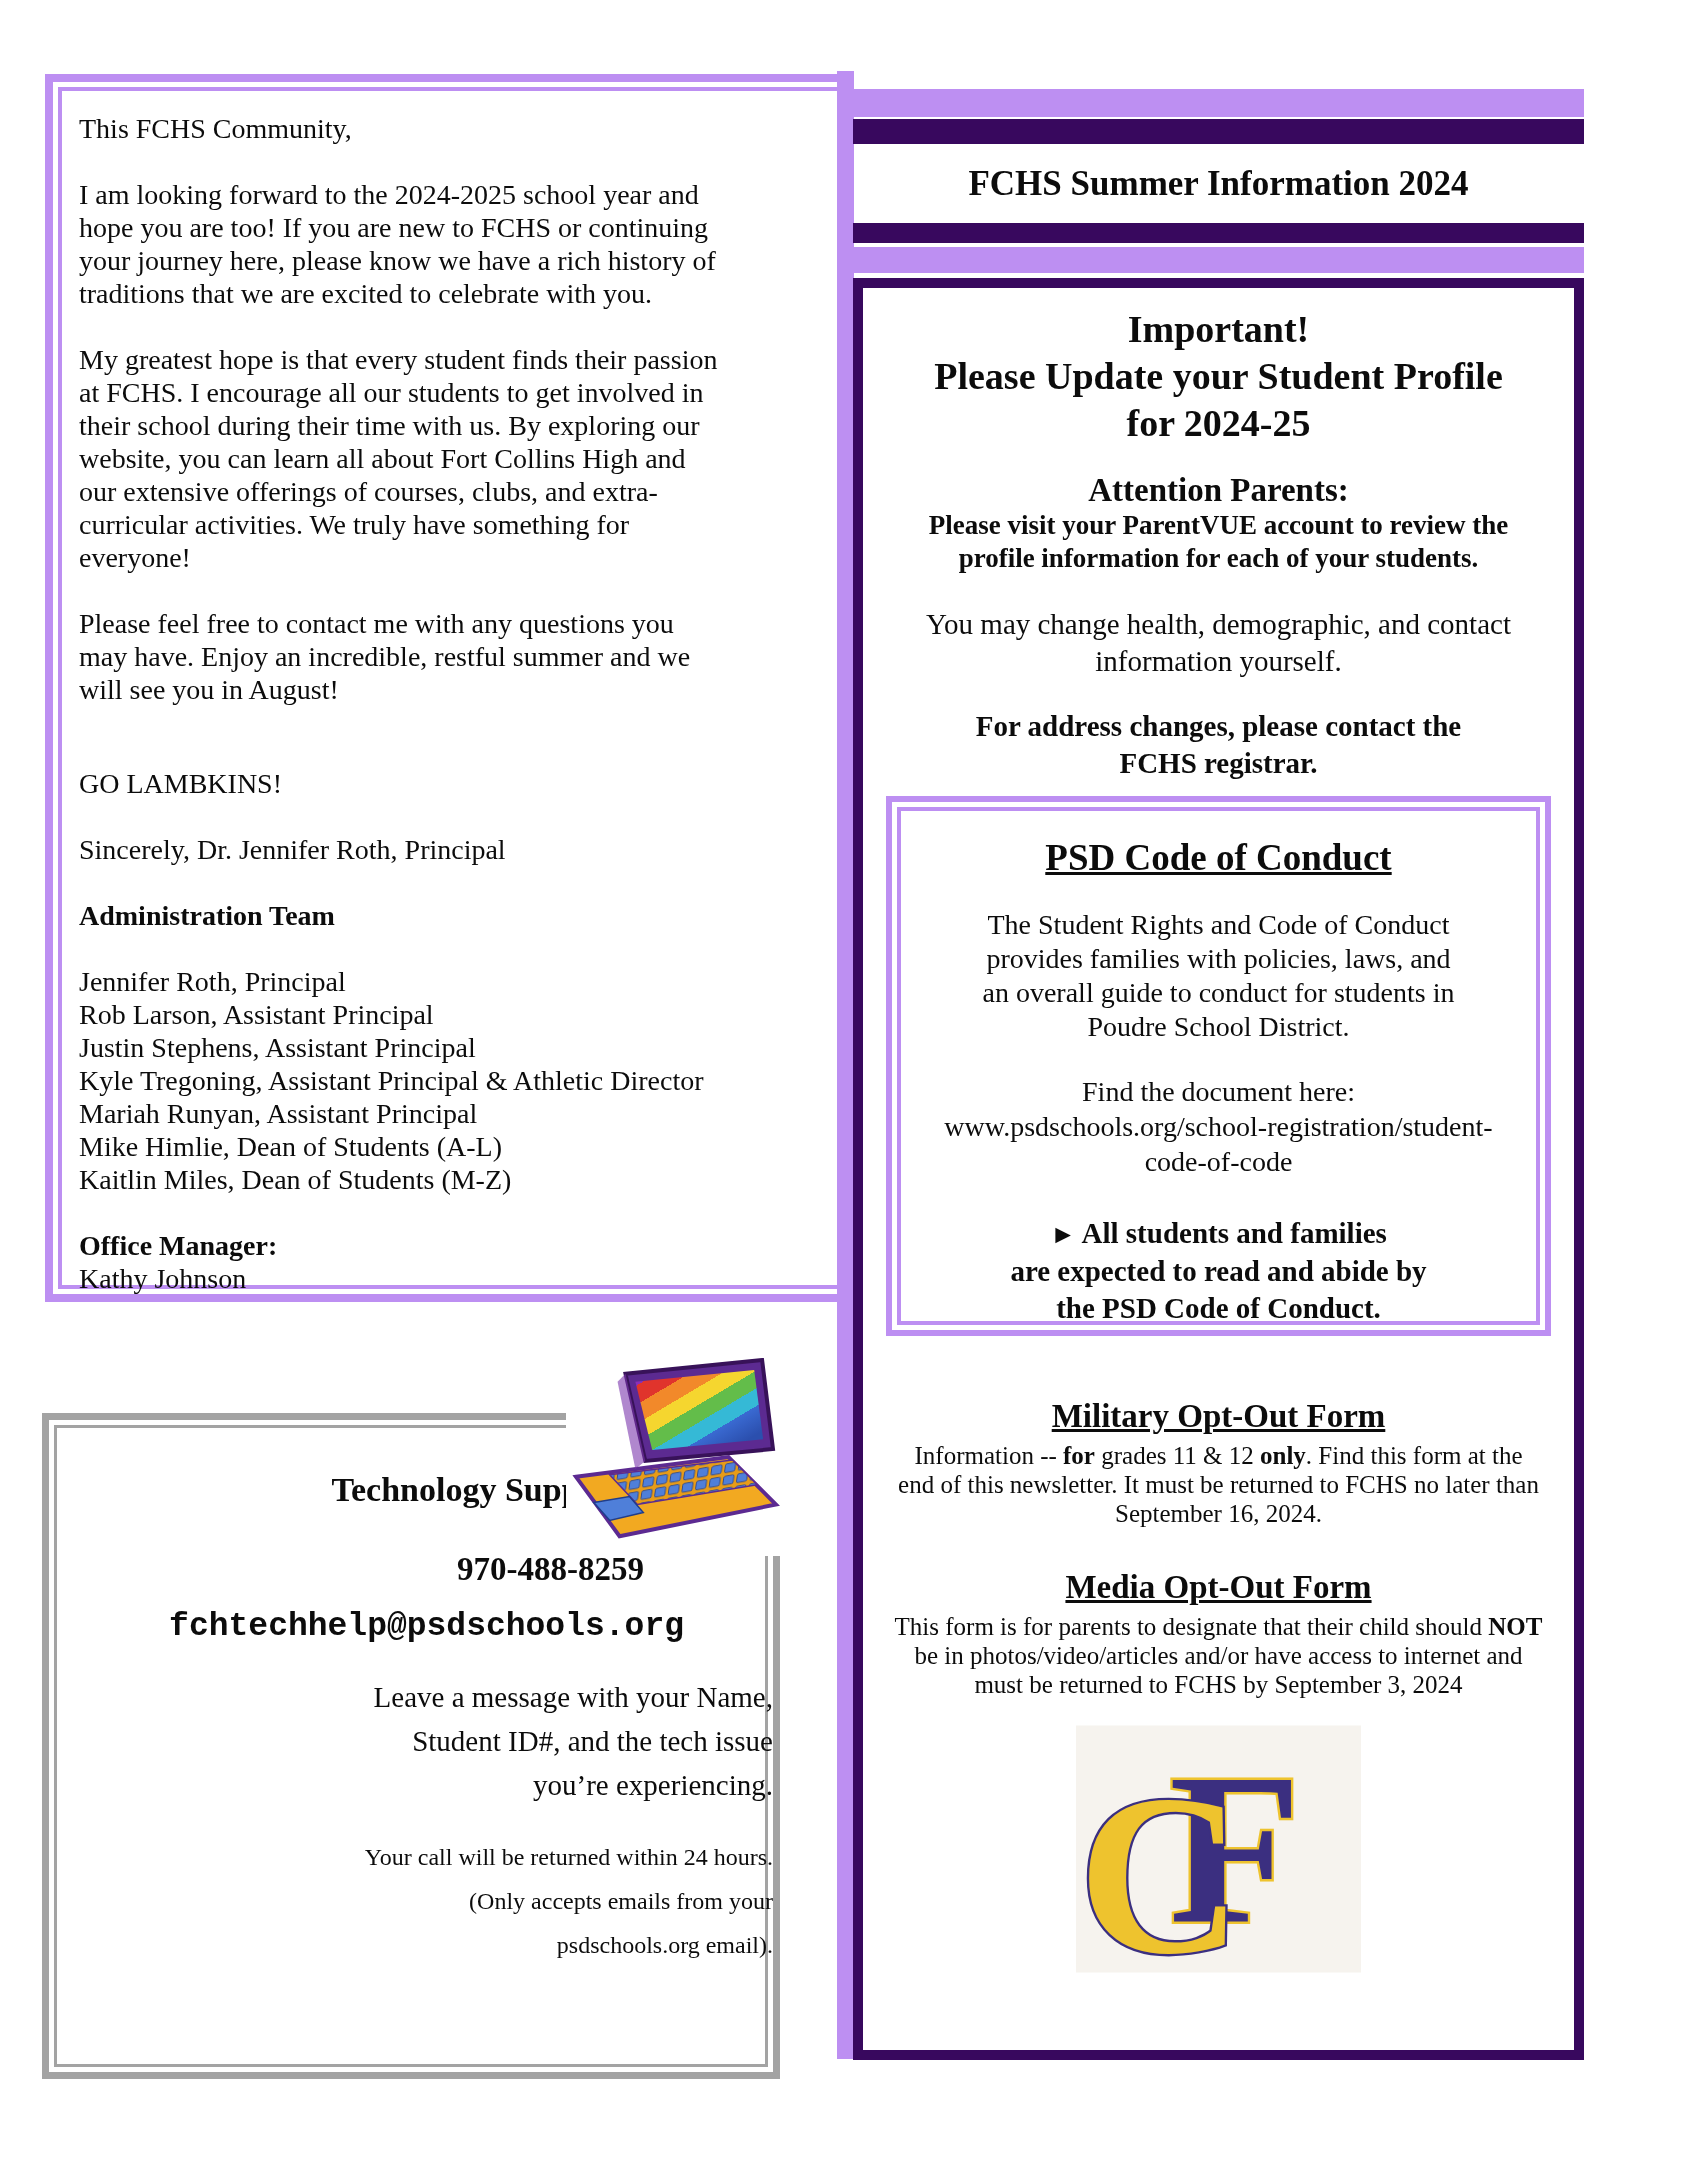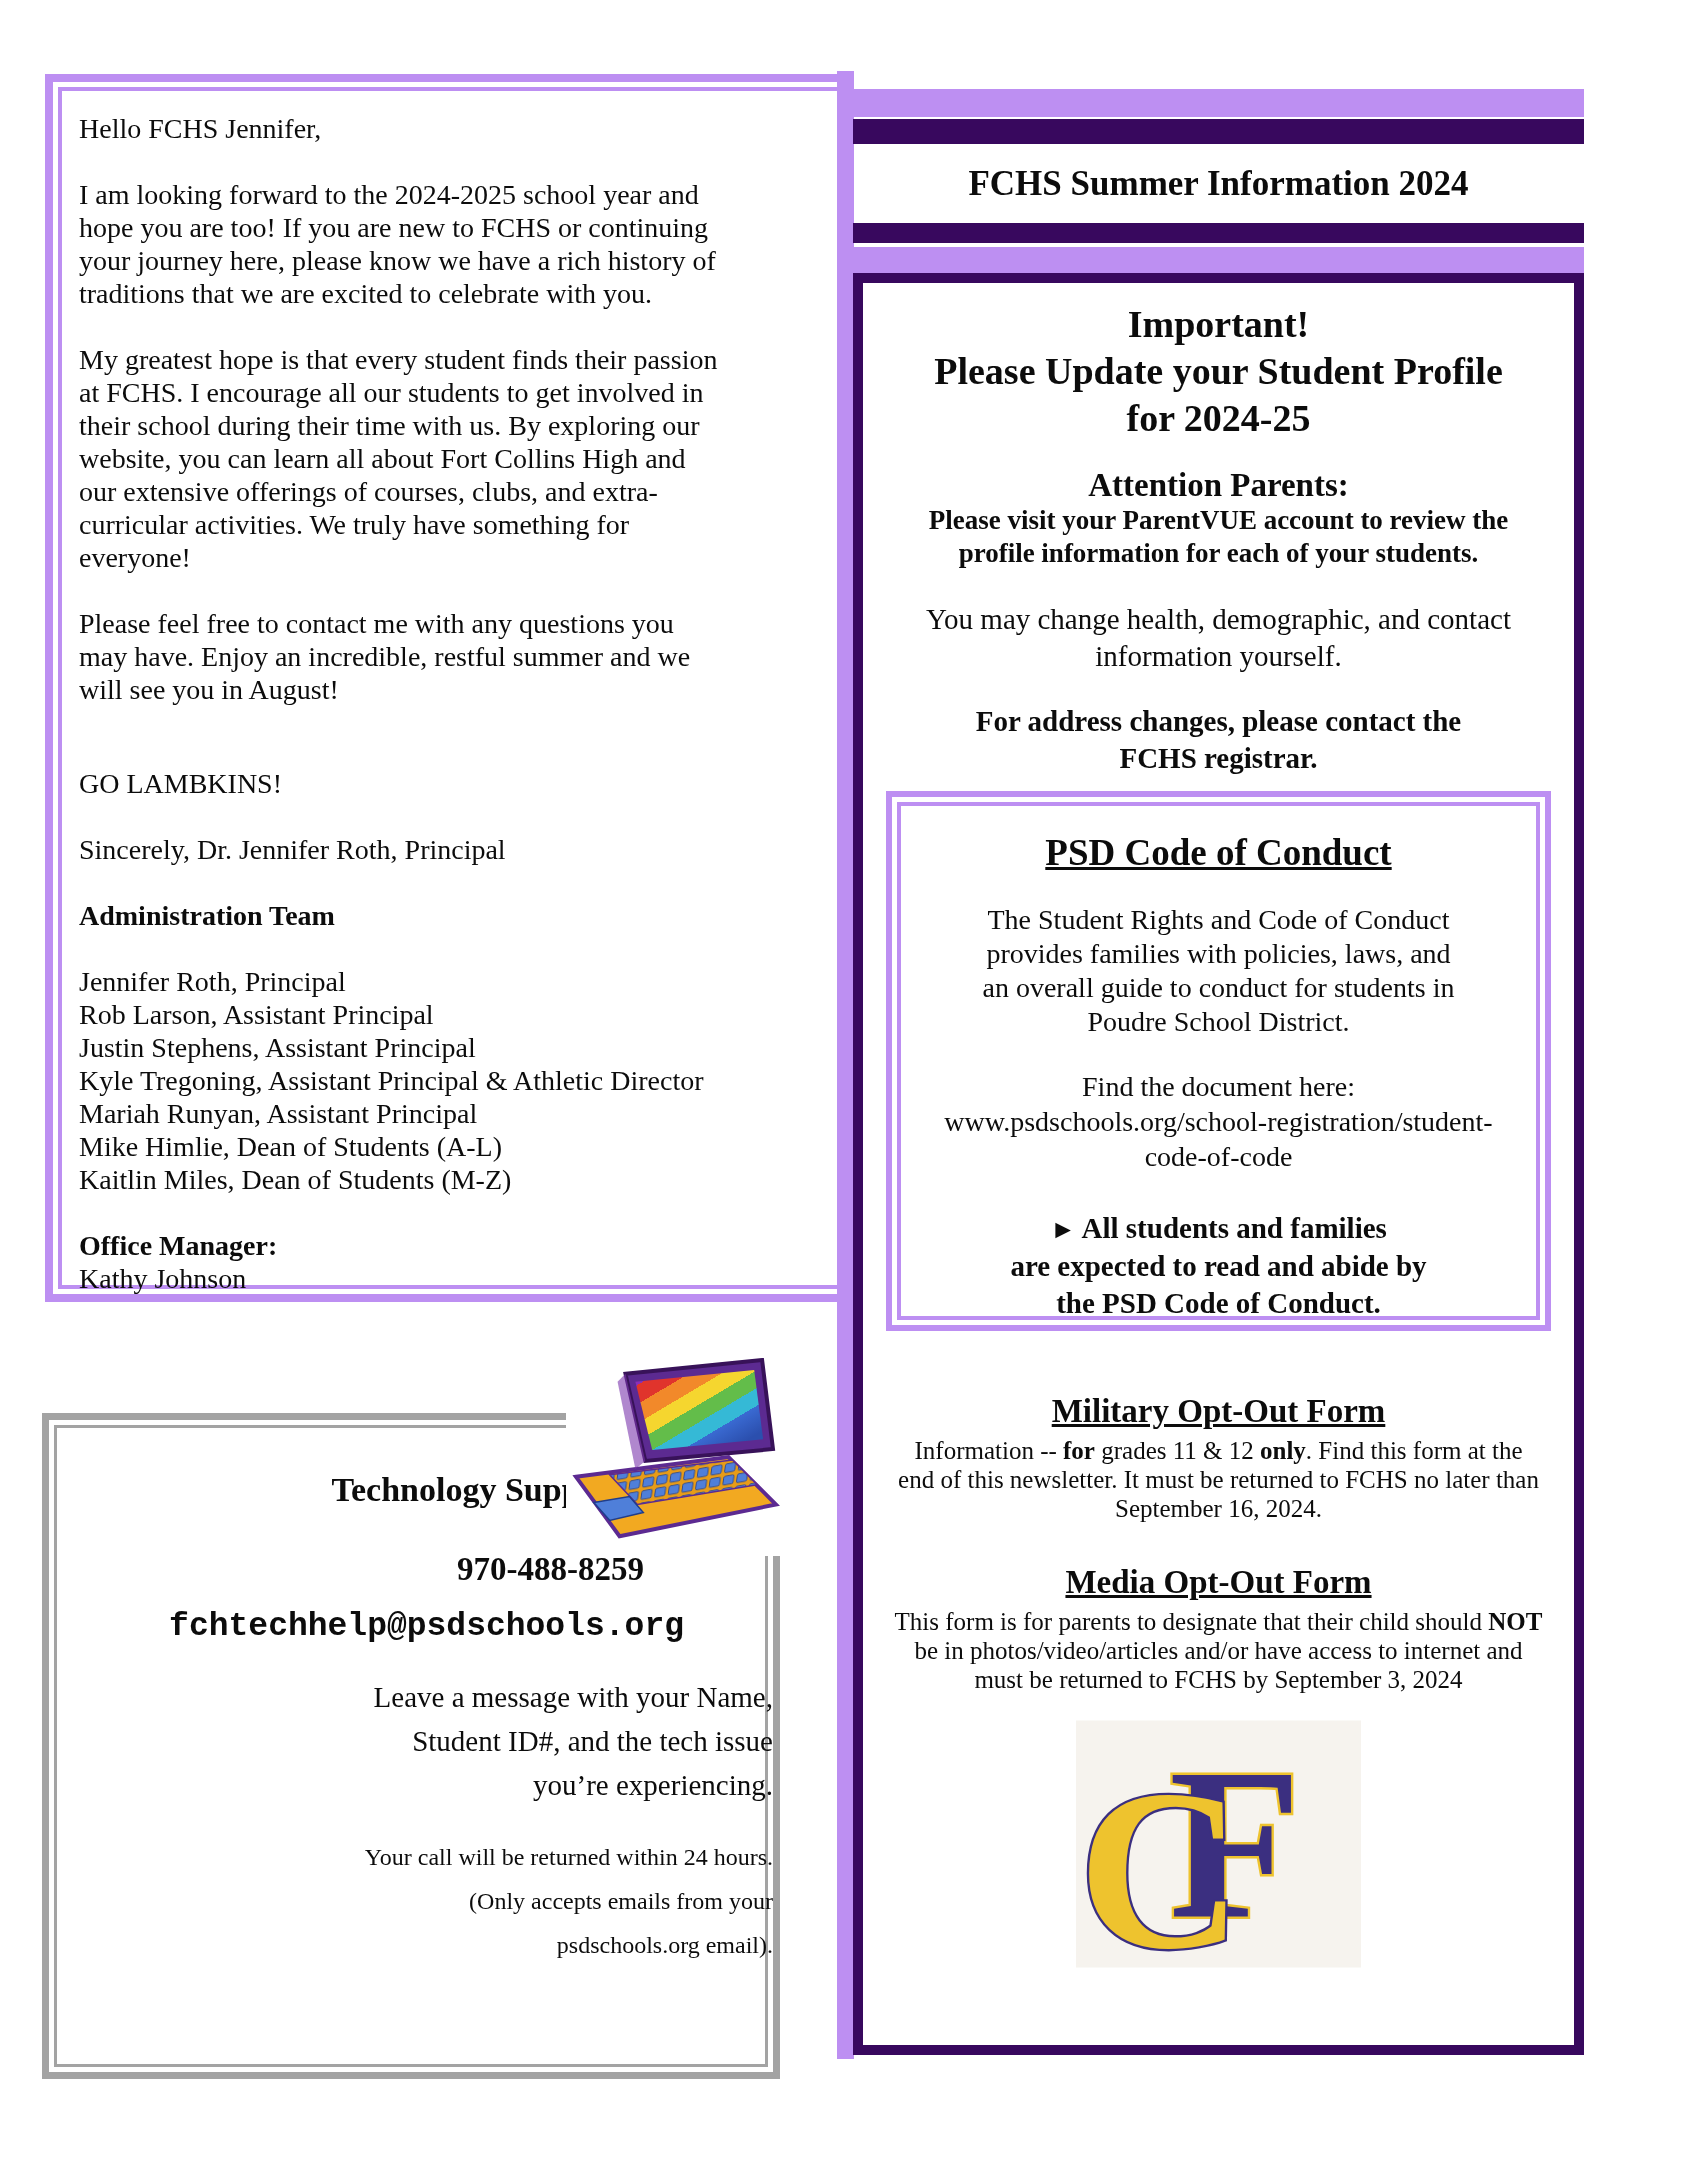--- a/index.html
+++ b/index.html
@@ -27,21 +27,21 @@
 
   
   .right-col{position:absolute;left:853px;top:89px;width:731px;}
   .bar{width:100%;}
   .bar.lav{height:28px;background:var(--lavender);}
   .bar.dark{height:25px;background:var(--dark_purple);margin-top:2px;}
   .bar.dark2{height:20px;background:var(--dark_purple);}
   .bar.lav2{height:26px;background:var(--lavender);margin-top:4px;}
   .masthead{height:79px;line-height:79px;text-align:center;font-size:35px;font-weight:bold;}
 
-  .imp-box{border:10px solid var(--dark_purple);height:1782px;
+  .imp-box{margin-top:5px;border:10px solid var(--dark_purple);height:1782px;
     padding:10px 18px;text-align:center;overflow:hidden;}
   .imp-title{margin-top:8px;font-size:38px;line-height:47px;font-weight:bold;}
   .attn-h{margin-top:24px;font-size:33px;line-height:38px;font-weight:bold;}
   .attn-b{font-size:27px;line-height:33px;font-weight:bold;}
   .chg{margin-top:31px;font-size:29px;line-height:37px;}
   .addr{margin-top:28px;font-size:29px;line-height:37px;font-weight:bold;}
 
   .psd-box{margin:14px auto 0 auto;width:665px;height:540px;border:6px solid var(--lavender);position:relative;}
   .psd-frame{position:absolute;inset:5px;border:4px solid var(--lavender);}
   .psd-inner{position:absolute;inset:0;padding-top:32px;}
@@ -71,21 +71,21 @@
   .tech-note{margin-top:28px;font-size:24px;line-height:44px;}
 </style>
 </head>
 <body>
 
 <div class="page">
 
   <div class="letter-box">
     <div class="letter-frame"></div>
     <div class="letter-inner">
-      <div data-bind="letter.greeting">Hello FCHS Jennifer,</div>
+      <div data-bind="letter.greeting">This FCHS Community,</div>
       <div class="para" data-bind-list="letter.p1">I am looking forward to the 2024-2025 school year and
 hope you are too! If you are new to FCHS or continuing
 your journey here, please know we have a rich history of
 traditions that we are excited to celebrate with you.</div>
       <div class="para" data-bind-list="letter.p2">My greatest hope is that every student finds their passion
 at FCHS. I encourage all our students to get involved in
 their school during their time with us. By exploring our
 website, you can learn all about Fort Collins High and
 our extensive offerings of courses, clubs, and extra-
 curricular activities. We truly have something for

